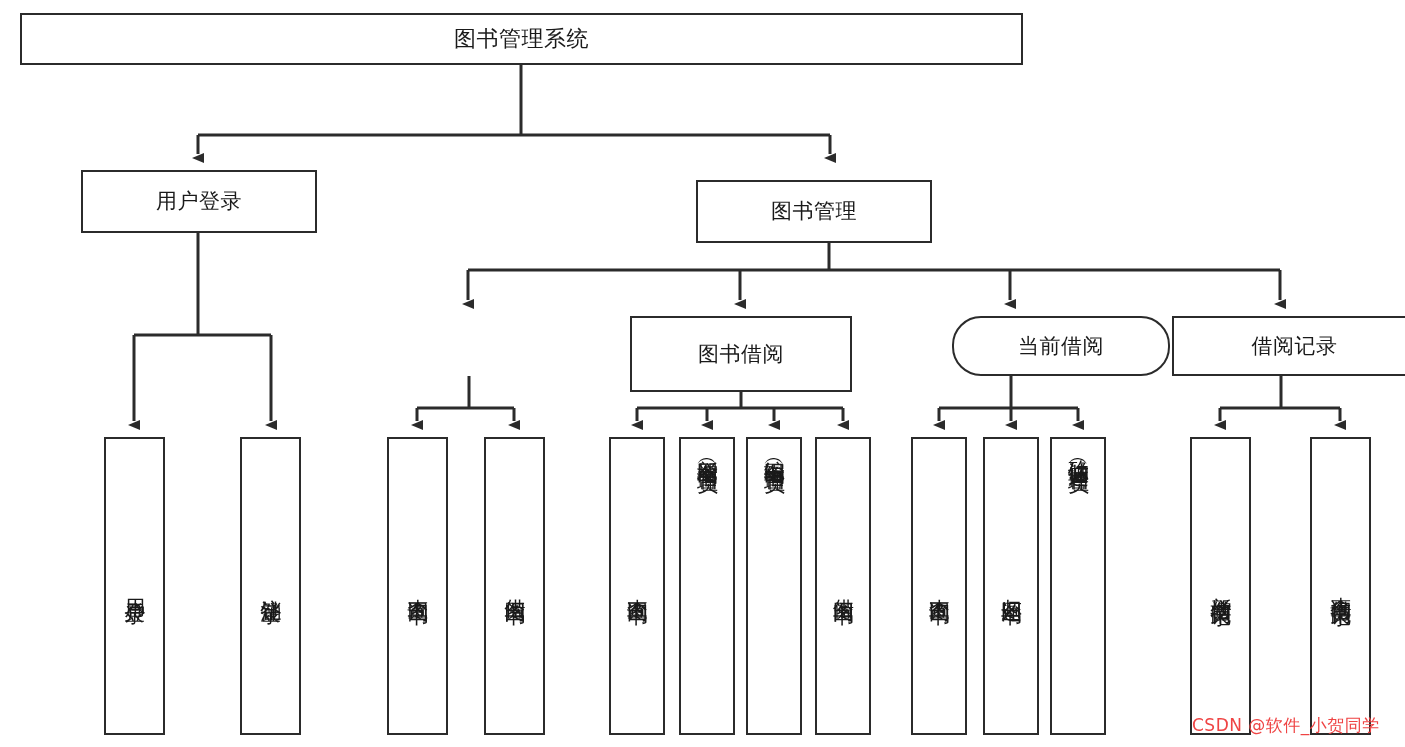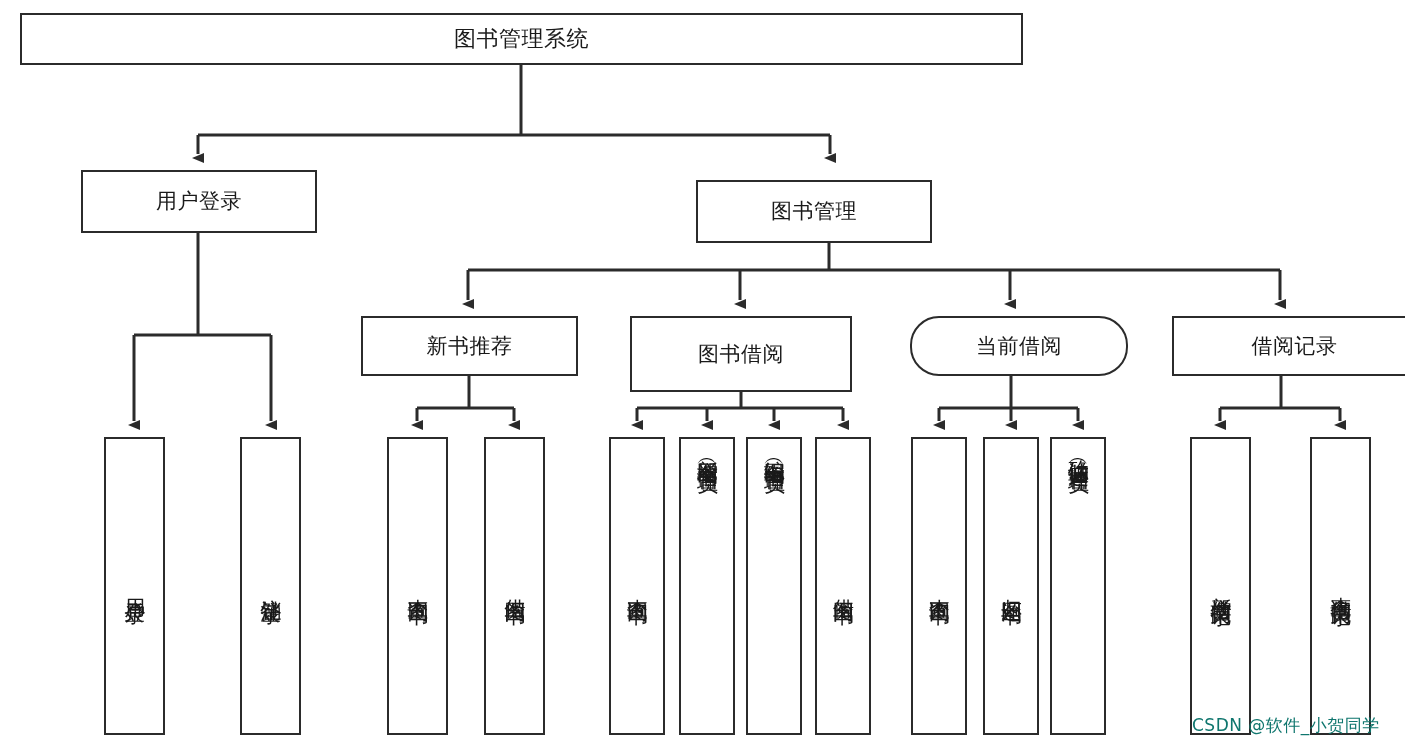--- a/index.html
+++ b/index.html
@@ -67,21 +67,21 @@
     align-items: flex-start;
   }
   .node.vert.top-aligned .node-label {
     margin-top: 4px;
   }
   #watermark {
     position: absolute;
     left: 1192px;
     top: 714px;
     font-size: 17px;
-    color: #0f766e;
+    color: #ef4444;
     white-space: nowrap;
     letter-spacing: 0.5px;
   }
 </style>
 </head>
 <body>
 
 <div id="diagram-root">
 
   <svg id="edge-layer" viewBox="0 0 1405 747" width="1405" height="747" aria-hidden="true">
@@ -138,27 +138,24 @@
     <span class="node-label">图书管理系统</span>
   </div>
 
   <div class="node horiz" style="left:81px; top:170px; width:236px; height:63px;">
     <span class="node-label">用户登录</span>
   </div>
   <div class="node horiz" style="left:696px; top:170px; width:236px; height:63px;margin-top:10px;">
     <span class="node-label">图书管理</span>
   </div>
 
-  <div class="node horiz" style="left:361px; top:316px; width:217px; height:60px;">
-    <span class="node-label">新书推荐</span>
-  </div>
   <div class="node horiz" style="left:630px; top:316px; width:222px; height:76px;">
     <span class="node-label">图书借阅</span>
   </div>
-  <div class="node horiz" style="left:910px; top:316px; width:218px; height:60px;border-radius:29px;">
+  <div class="node horiz" style="left:952px; top:316px; width:218px; height:60px;border-radius:29px;">
     <span class="node-label">当前借阅</span>
   </div>
   <div class="node horiz" style="left:1172px; top:316px; width:245px; height:60px;">
     <span class="node-label">借阅记录</span>
   </div>
 
   <div class="node vert" style="left:104px; top:437px; width:61px; height:298px;">
     <span class="node-label">用户登录</span>
   </div>
   <div class="node vert" style="left:240px; top:437px; width:61px; height:298px;">

